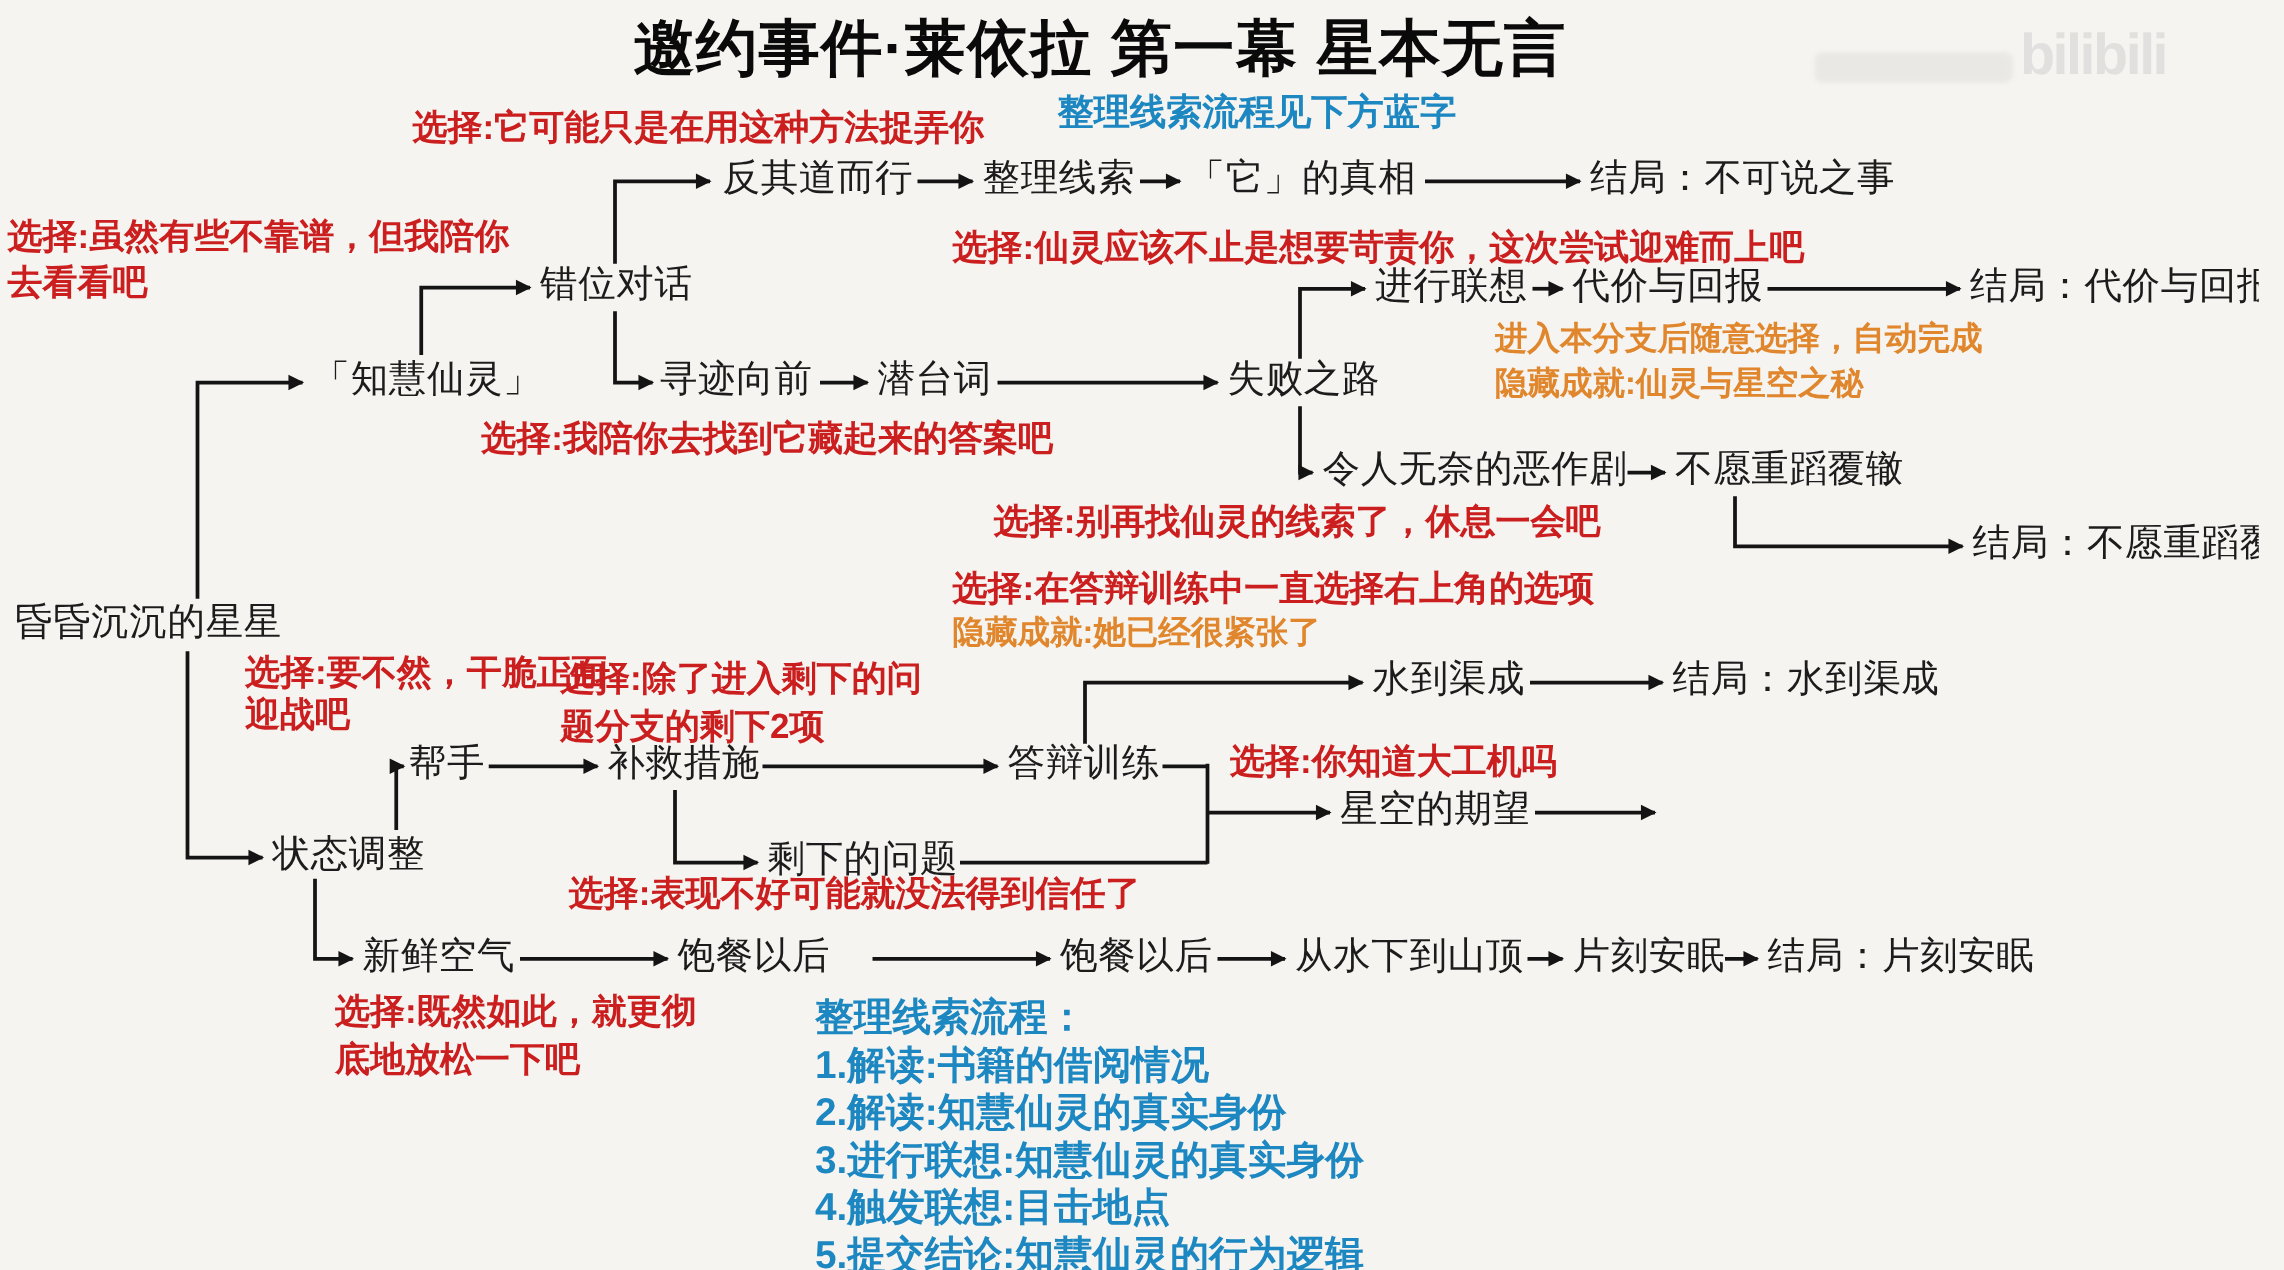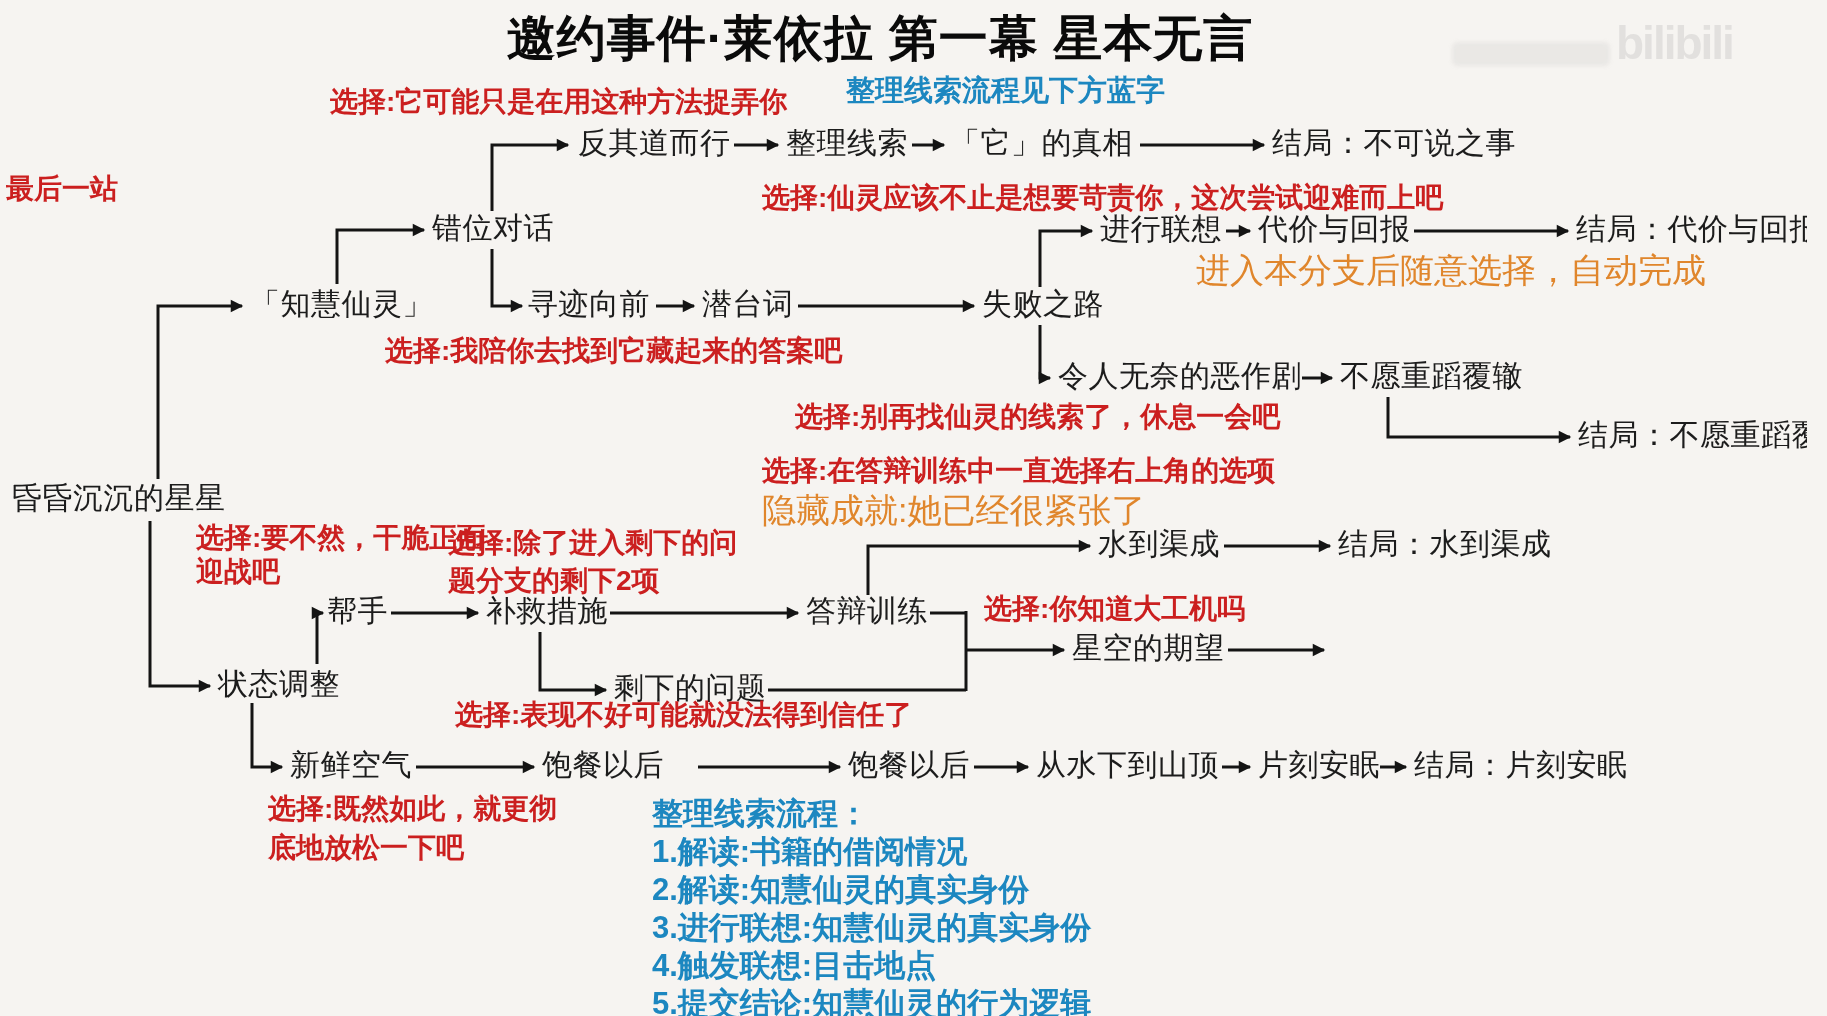--- a/index.html
+++ b/index.html
@@ -7,21 +7,21 @@
     --achievement-orange:#e0862c; --note-blue:#1c87c0; --line-black:#141414;
   }
   html,body{margin:0;padding:0;}
   body{background:var(--background); font-family:"Liberation Sans", sans-serif;}
   .canvas{position:relative;width:1807px;height:1016px;overflow:hidden;background:var(--background);}
   .edges{position:absolute;left:0;top:0;}
   .edge{fill:none;stroke:var(--line-black);stroke-width:3;}
   .lbl{position:absolute;white-space:nowrap;line-height:1.15;}
   .node,.ending{font-size:30px;font-weight:500;color:var(--node-black);letter-spacing:0.5px;}
   .choice{font-size:28px;font-weight:700;color:var(--choice-red);}
-  .ach{font-size:34px;font-weight:400;color:var(--achievement-orange);}
+  .ach{font-size:26px;font-weight:700;color:var(--achievement-orange);}
   .blue{font-size:29px;font-weight:700;color:var(--note-blue);}
   .steps{font-size:31px;}
   .title{position:absolute;left:0;top:6px;width:1760px;text-align:center;
          font-size:49px;font-weight:800;color:#0a0a0a;letter-spacing:1px;white-space:nowrap;}
   .wm-bar{position:absolute;left:1452px;top:42px;width:158px;height:24px;
           background:rgba(125,125,130,0.10);border-radius:6px;filter:blur(2px);}
   .wm-logo{position:absolute;left:1616px;top:16px;font-size:46px;font-weight:800;
            color:rgba(95,95,100,0.13);letter-spacing:-2px;}
 </style>
 </head>
@@ -102,21 +102,22 @@
   <div class="lbl node" style="left:1072px;top:631px">星空的期望</div>
   <div class="lbl node" style="left:290px;top:748px">新鲜空气</div>
   <div class="lbl node" style="left:542px;top:748px">饱餐以后</div>
   <div class="lbl node" style="left:848px;top:748px">饱餐以后</div>
   <div class="lbl node" style="left:1036px;top:748px">从水下到山顶</div>
   <div class="lbl node" style="left:1258px;top:748px">片刻安眠</div>
   <div class="lbl ending" style="left:1414px;top:748px">结局：片刻安眠</div>
 
   <div class="lbl choice" style="left:330px;top:86px">选择:它可能只是在用这种方法捉弄你</div>
   <div class="lbl choice" style="left:6px;top:170px;line-height:37px">
-    <div>最后一站</div>
+    <div>选择:虽然有些不靠谱，但我陪你</div>
+    <div>去看看吧</div>
   </div>
   <div class="lbl choice" style="left:762px;top:182px">选择:仙灵应该不止是想要苛责你，这次尝试迎难而上吧</div>
   <div class="lbl choice" style="left:385px;top:335px">选择:我陪你去找到它藏起来的答案吧</div>
   <div class="lbl choice" style="left:795px;top:401px">选择:别再找仙灵的线索了，休息一会吧</div>
   <div class="lbl choice" style="left:762px;top:455px">选择:在答辩训练中一直选择右上角的选项</div>
   <div class="lbl choice" style="left:196px;top:521px;line-height:34px">
     <div>选择:要不然，干脆正面</div>
     <div>迎战吧</div>
   </div>
   <div class="lbl choice" style="left:448px;top:524px;line-height:38px">
@@ -125,20 +126,21 @@
   </div>
   <div class="lbl choice" style="left:984px;top:593px">选择:你知道大工机吗</div>
   <div class="lbl choice" style="left:455px;top:699px">选择:表现不好可能就没法得到信任了</div>
   <div class="lbl choice" style="left:268px;top:789px;line-height:39px">
     <div>选择:既然如此，就更彻</div>
     <div>底地放松一下吧</div>
   </div>
 
   <div class="lbl ach" style="left:1196px;top:252px;line-height:36px">
     <div>进入本分支后随意选择，自动完成</div>
+    <div>隐藏成就:仙灵与星空之秘</div>
   </div>
   <div class="lbl ach" style="left:762px;top:491px">隐藏成就:她已经很紧张了</div>
 
   <div class="lbl blue" style="left:846px;top:74px">整理线索流程见下方蓝字</div>
   <div class="lbl blue steps" style="left:652px;top:795px;line-height:38px">
     <div>整理线索流程：</div>
     <div>1.解读:书籍的借阅情况</div>
     <div>2.解读:知慧仙灵的真实身份</div>
     <div>3.进行联想:知慧仙灵的真实身份</div>
     <div>4.触发联想:目击地点</div>

